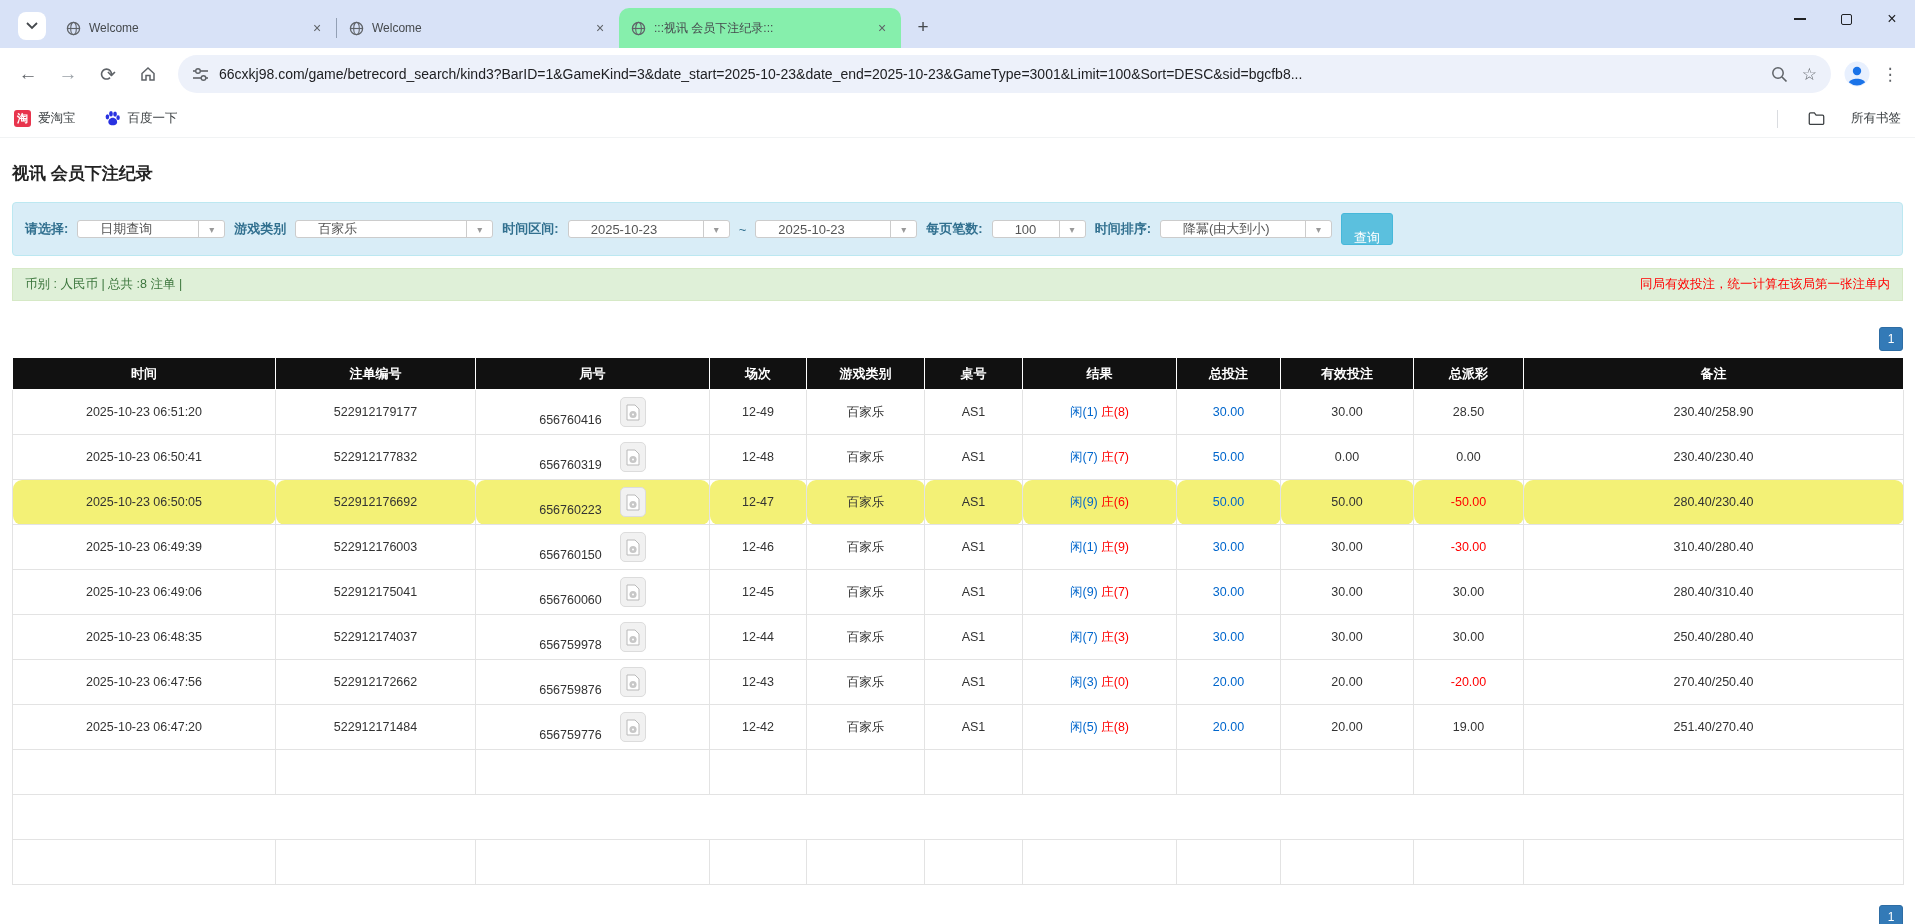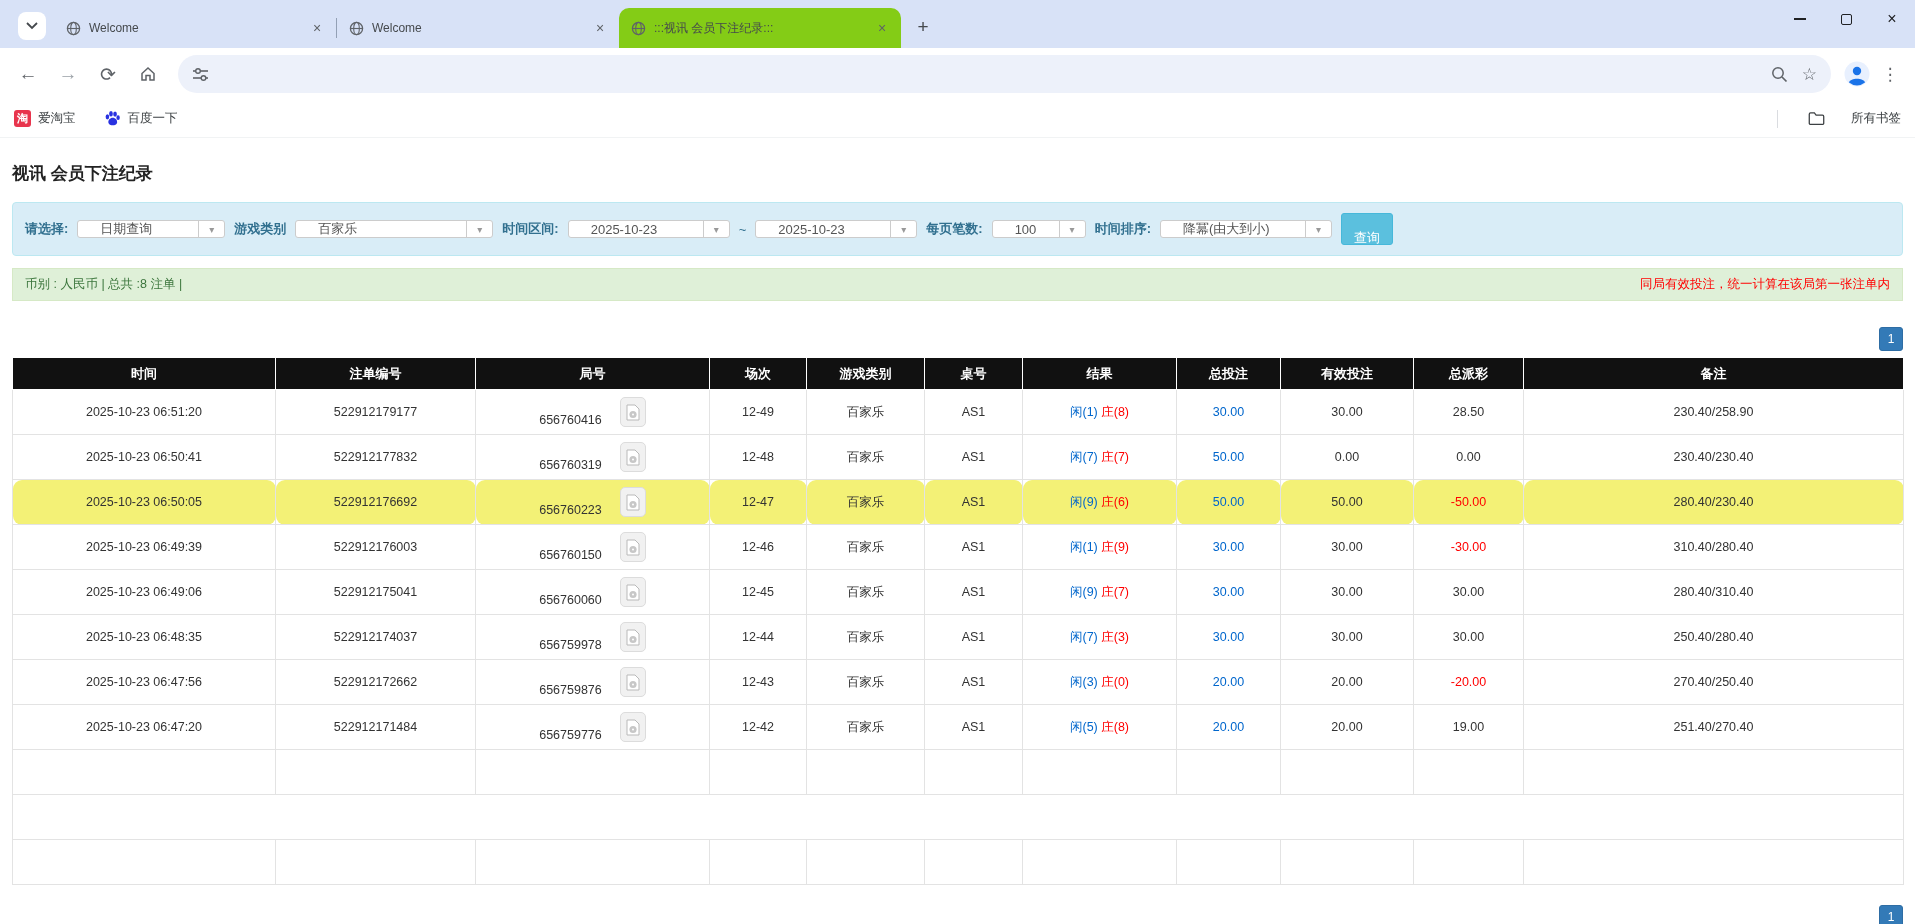--- a/index.html
+++ b/index.html
@@ -5,21 +5,21 @@
   * { margin:0; padding:0; box-sizing:border-box; }
   html,body { width:1915px; height:924px; overflow:hidden; background:#fff;
     font-family:"Liberation Sans","DejaVu Sans",sans-serif; }
 
   
   .tabstrip { height:48px; background:#d8e2f7; display:flex; align-items:flex-end; padding-left:18px; }
   .tab-search { width:28px; height:28px; border-radius:8px; background:#fff; margin:0 8px 8px 0;
     display:flex; align-items:center; justify-content:center; color:#45494d; }
   .tab { width:282px; height:40px; display:flex; align-items:center; gap:8px; padding:0 10px 0 12px;
     font-size:12px; color:#45494d; border-radius:10px 10px 0 0; position:relative; }
-  .tab.active { background:#84cc16; }
+  .tab.active { background:#86efac; }
   .tab .title { white-space:nowrap; overflow:hidden; text-overflow:ellipsis; flex:1; }
   .tab .close { width:18px; height:18px; border-radius:50%; display:flex; align-items:center;
     justify-content:center; font-size:14px; color:#5f6368; }
   .tab-divider { width:1px; height:20px; background:#93a0b5; margin-bottom:10px; }
   .new-tab { width:28px; height:28px; margin:0 0 7px 8px; display:flex; align-items:center;
     justify-content:center; font-size:19px; color:#45494d; }
   .win-controls { margin-left:auto; align-self:flex-start; display:flex; height:38px; }
   .win-btn { width:46px; height:38px; display:flex; align-items:center; justify-content:center; color:#202124; }
   .win-btn .min-line { width:12px; height:1.5px; background:#202124; }
   .win-btn .max-box { width:11px; height:11px; border:1.5px solid #202124; border-radius:2px; }
@@ -150,20 +150,21 @@
         <path d="M3 8.5 L9 3 L15 8.5 V15 H11 V10.5 H7 V15 H3 Z" fill="none" stroke="#5f6368" stroke-width="1.5"></path>
       </svg>
   </div>
   <div class="omnibox">
     <svg width="17" height="15" viewBox="0 0 17 15">
         <line x1="1" y1="4" x2="16" y2="4" stroke="#5f6368" stroke-width="1.6"></line>
         <line x1="1" y1="11" x2="16" y2="11" stroke="#5f6368" stroke-width="1.6"></line>
         <circle cx="6" cy="4" r="2.3" fill="#edf1fa" stroke="#5f6368" stroke-width="1.4"></circle>
         <circle cx="11.5" cy="11" r="2.3" fill="#edf1fa" stroke="#5f6368" stroke-width="1.4"></circle>
       </svg>
+    <span class="url">66cxkj98.com/game/betrecord_search/kind3?BarID=1&amp;GameKind=3&amp;date_start=2025-10-23&amp;date_end=2025-10-23&amp;GameType=3001&amp;Limit=100&amp;Sort=DESC&amp;sid=bgcfb8...</span>
     <span class="right-icons">
       <svg width="17" height="17" viewBox="0 0 17 17">
           <circle cx="7" cy="7" r="5.2" fill="none" stroke="#5f6368" stroke-width="1.5"></circle>
           <line x1="11" y1="11" x2="15.5" y2="15.5" stroke="#5f6368" stroke-width="1.7"></line>
         </svg>
       <span class="star">☆</span>
     </span>
   </div>
   <div class="avatar">
     <svg width="26" height="26" viewBox="0 0 26 26">

